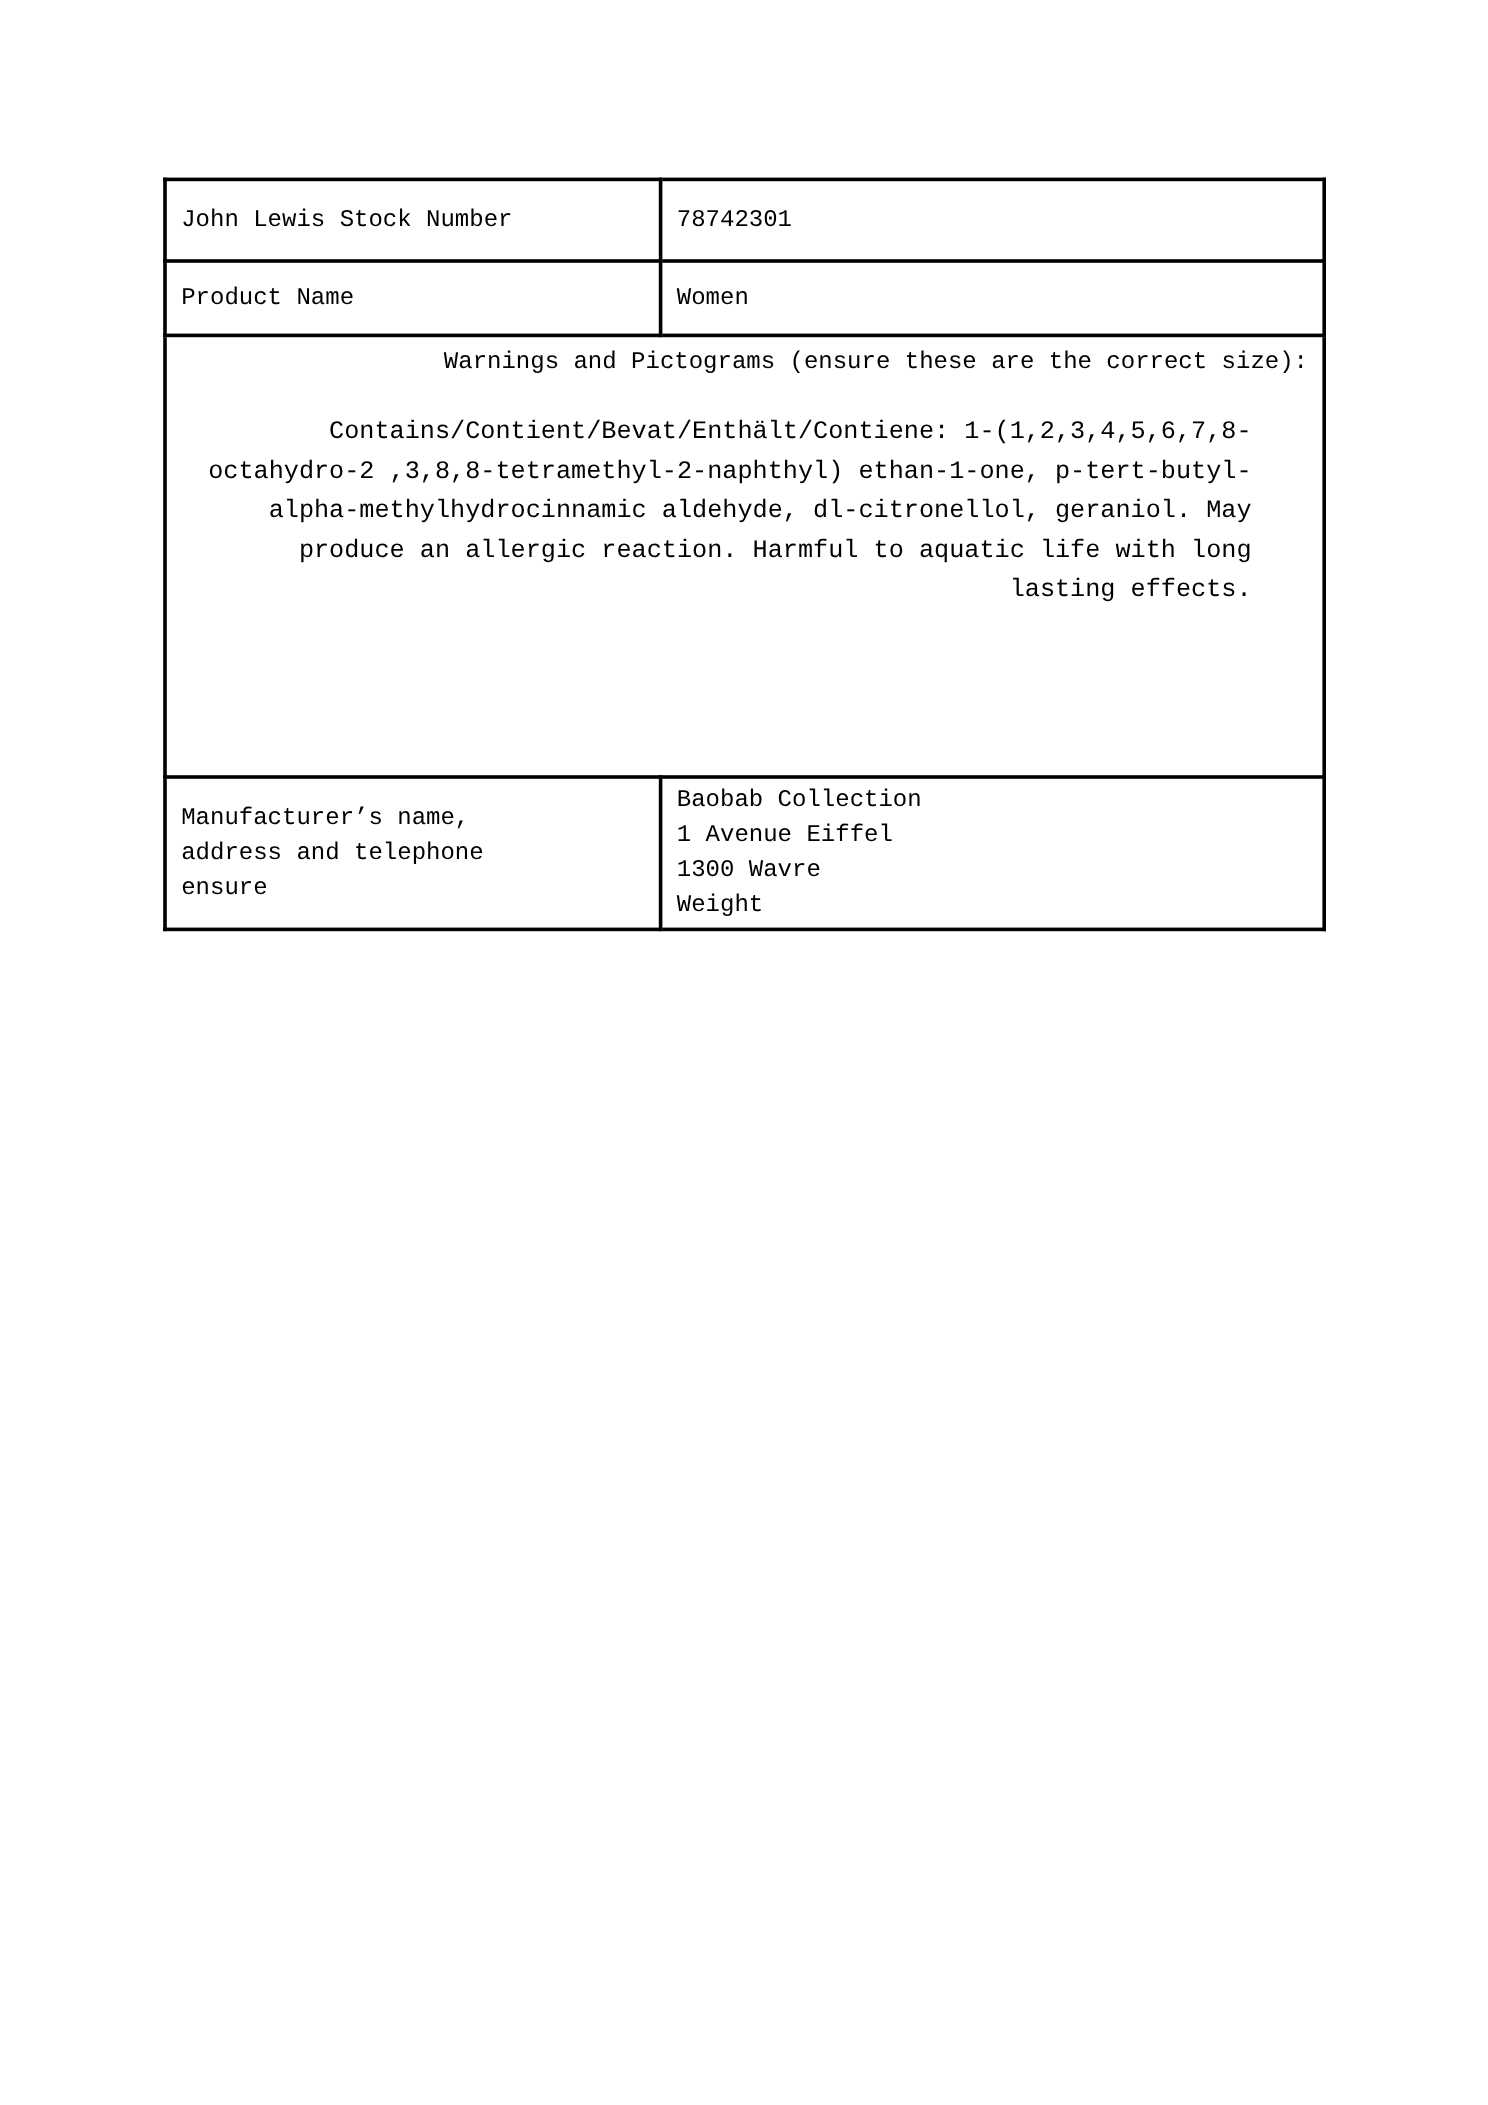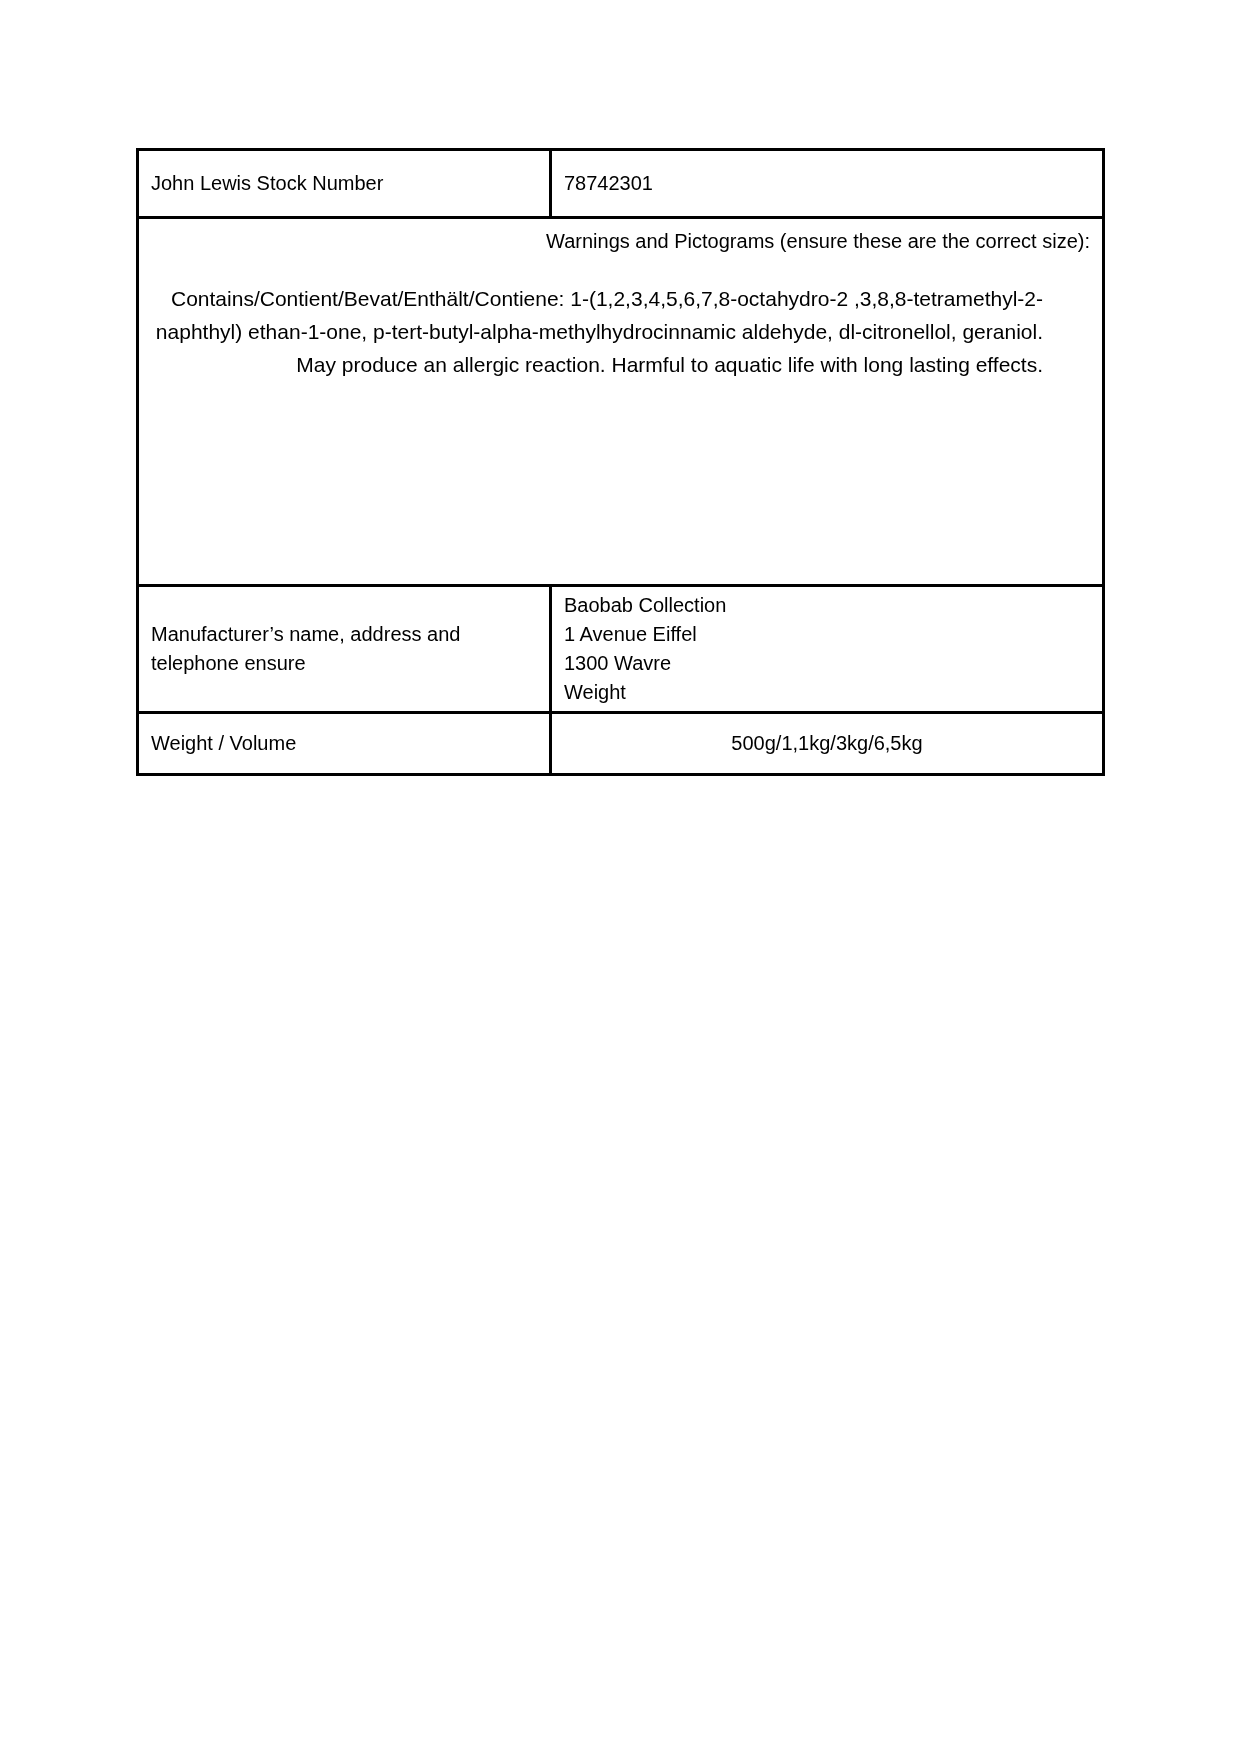--- a/index.html
+++ b/index.html
@@ -8,20 +8,21 @@
     background: #ffffff;
     font-family: "Liberation Sans", sans-serif;
     color: #000000;
   }
   .page {
     position: relative;
     width: 1240px;
     height: 1520px;
     background: #ffffff;
     overflow: hidden;
+    font-family: Liberation Mono, monospace;
   }
   table.spec {
     position: absolute;
     left: 136px;
     top: 148px;
     width: 966px;
     border-collapse: collapse;
     table-layout: fixed;
   }
   table.spec td {
@@ -77,40 +78,40 @@
       <col class="c-left">
       <col class="c-right">
     </colgroup>
 
     <tbody>
         <tr class="row-stock">
       <td>John Lewis Stock Number</td>
       <td>78742301</td>
     </tr>
 
+    <tr class="row-product">
+      <td>Product Name</td>
+      <td>Women</td>
+    </tr>
 
     <tr class="row-warnings">
       <td colspan="2">
         <div class="warn-title">Warnings and Pictograms (ensure these are the correct size):</div>
         <div class="warn-text">Contains/Contient/Bevat/Enthält/Contiene: 1-(1,2,3,4,5,6,7,8-octahydro-2 ,3,8,8-tetramethyl-2-naphthyl) ethan-1-one, p-tert-butyl-alpha-methylhydrocinnamic aldehyde, dl-citronellol, geraniol. May produce an allergic reaction. Harmful to aquatic life with long lasting effects.</div>
       </td>
     </tr>
 
     <tr class="row-manu">
       <td>
         <div class="manu-label">Manufacturer’s name, address and telephone ensure</div>
       </td>
       <td class="cell-manu-address">
         <div class="addr-line">Baobab Collection</div>
         <div class="addr-line">1 Avenue Eiffel</div>
         <div class="addr-line">1300 Wavre</div>
         <div class="addr-line">Weight</div>
       </td>
     </tr>
 
-    <tr class="row-weight">
-      <td>Weight / Volume</td>
-      <td class="cell-weight-value">500g/1,1kg/3kg/6,5kg</td>
-    </tr>
 
   </tbody>
     </table>
 </div>
 
 </body></html>

